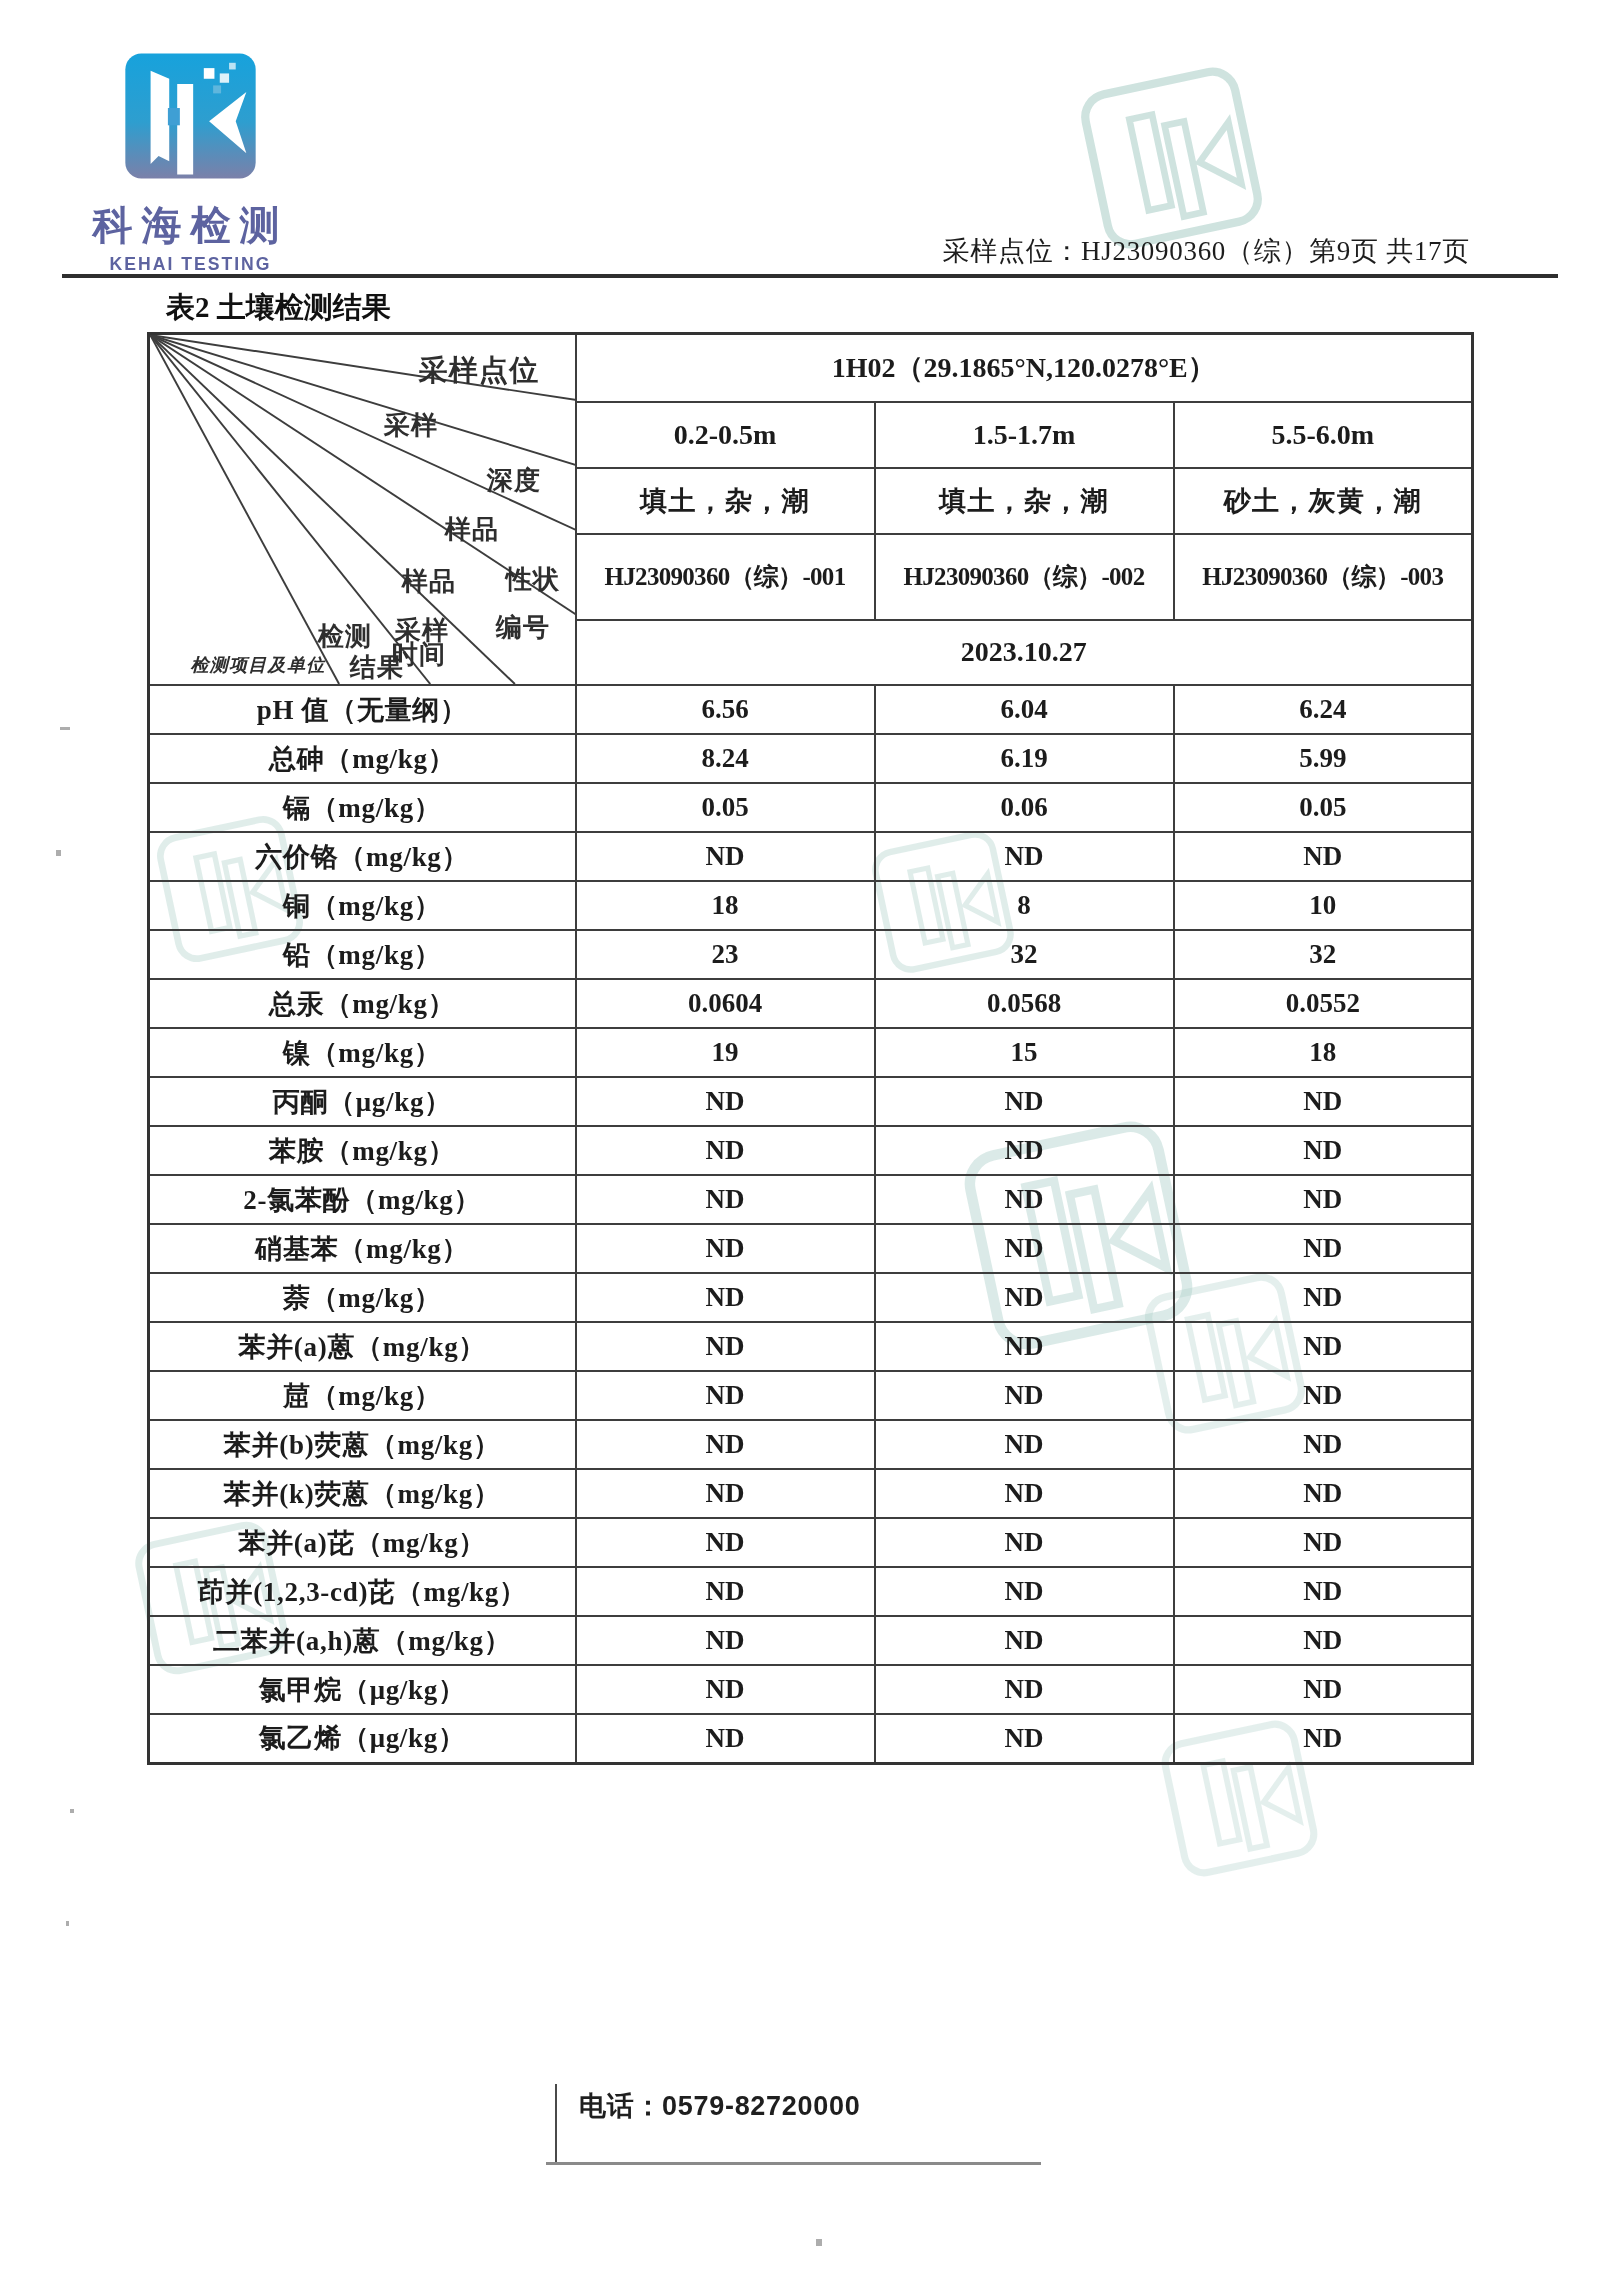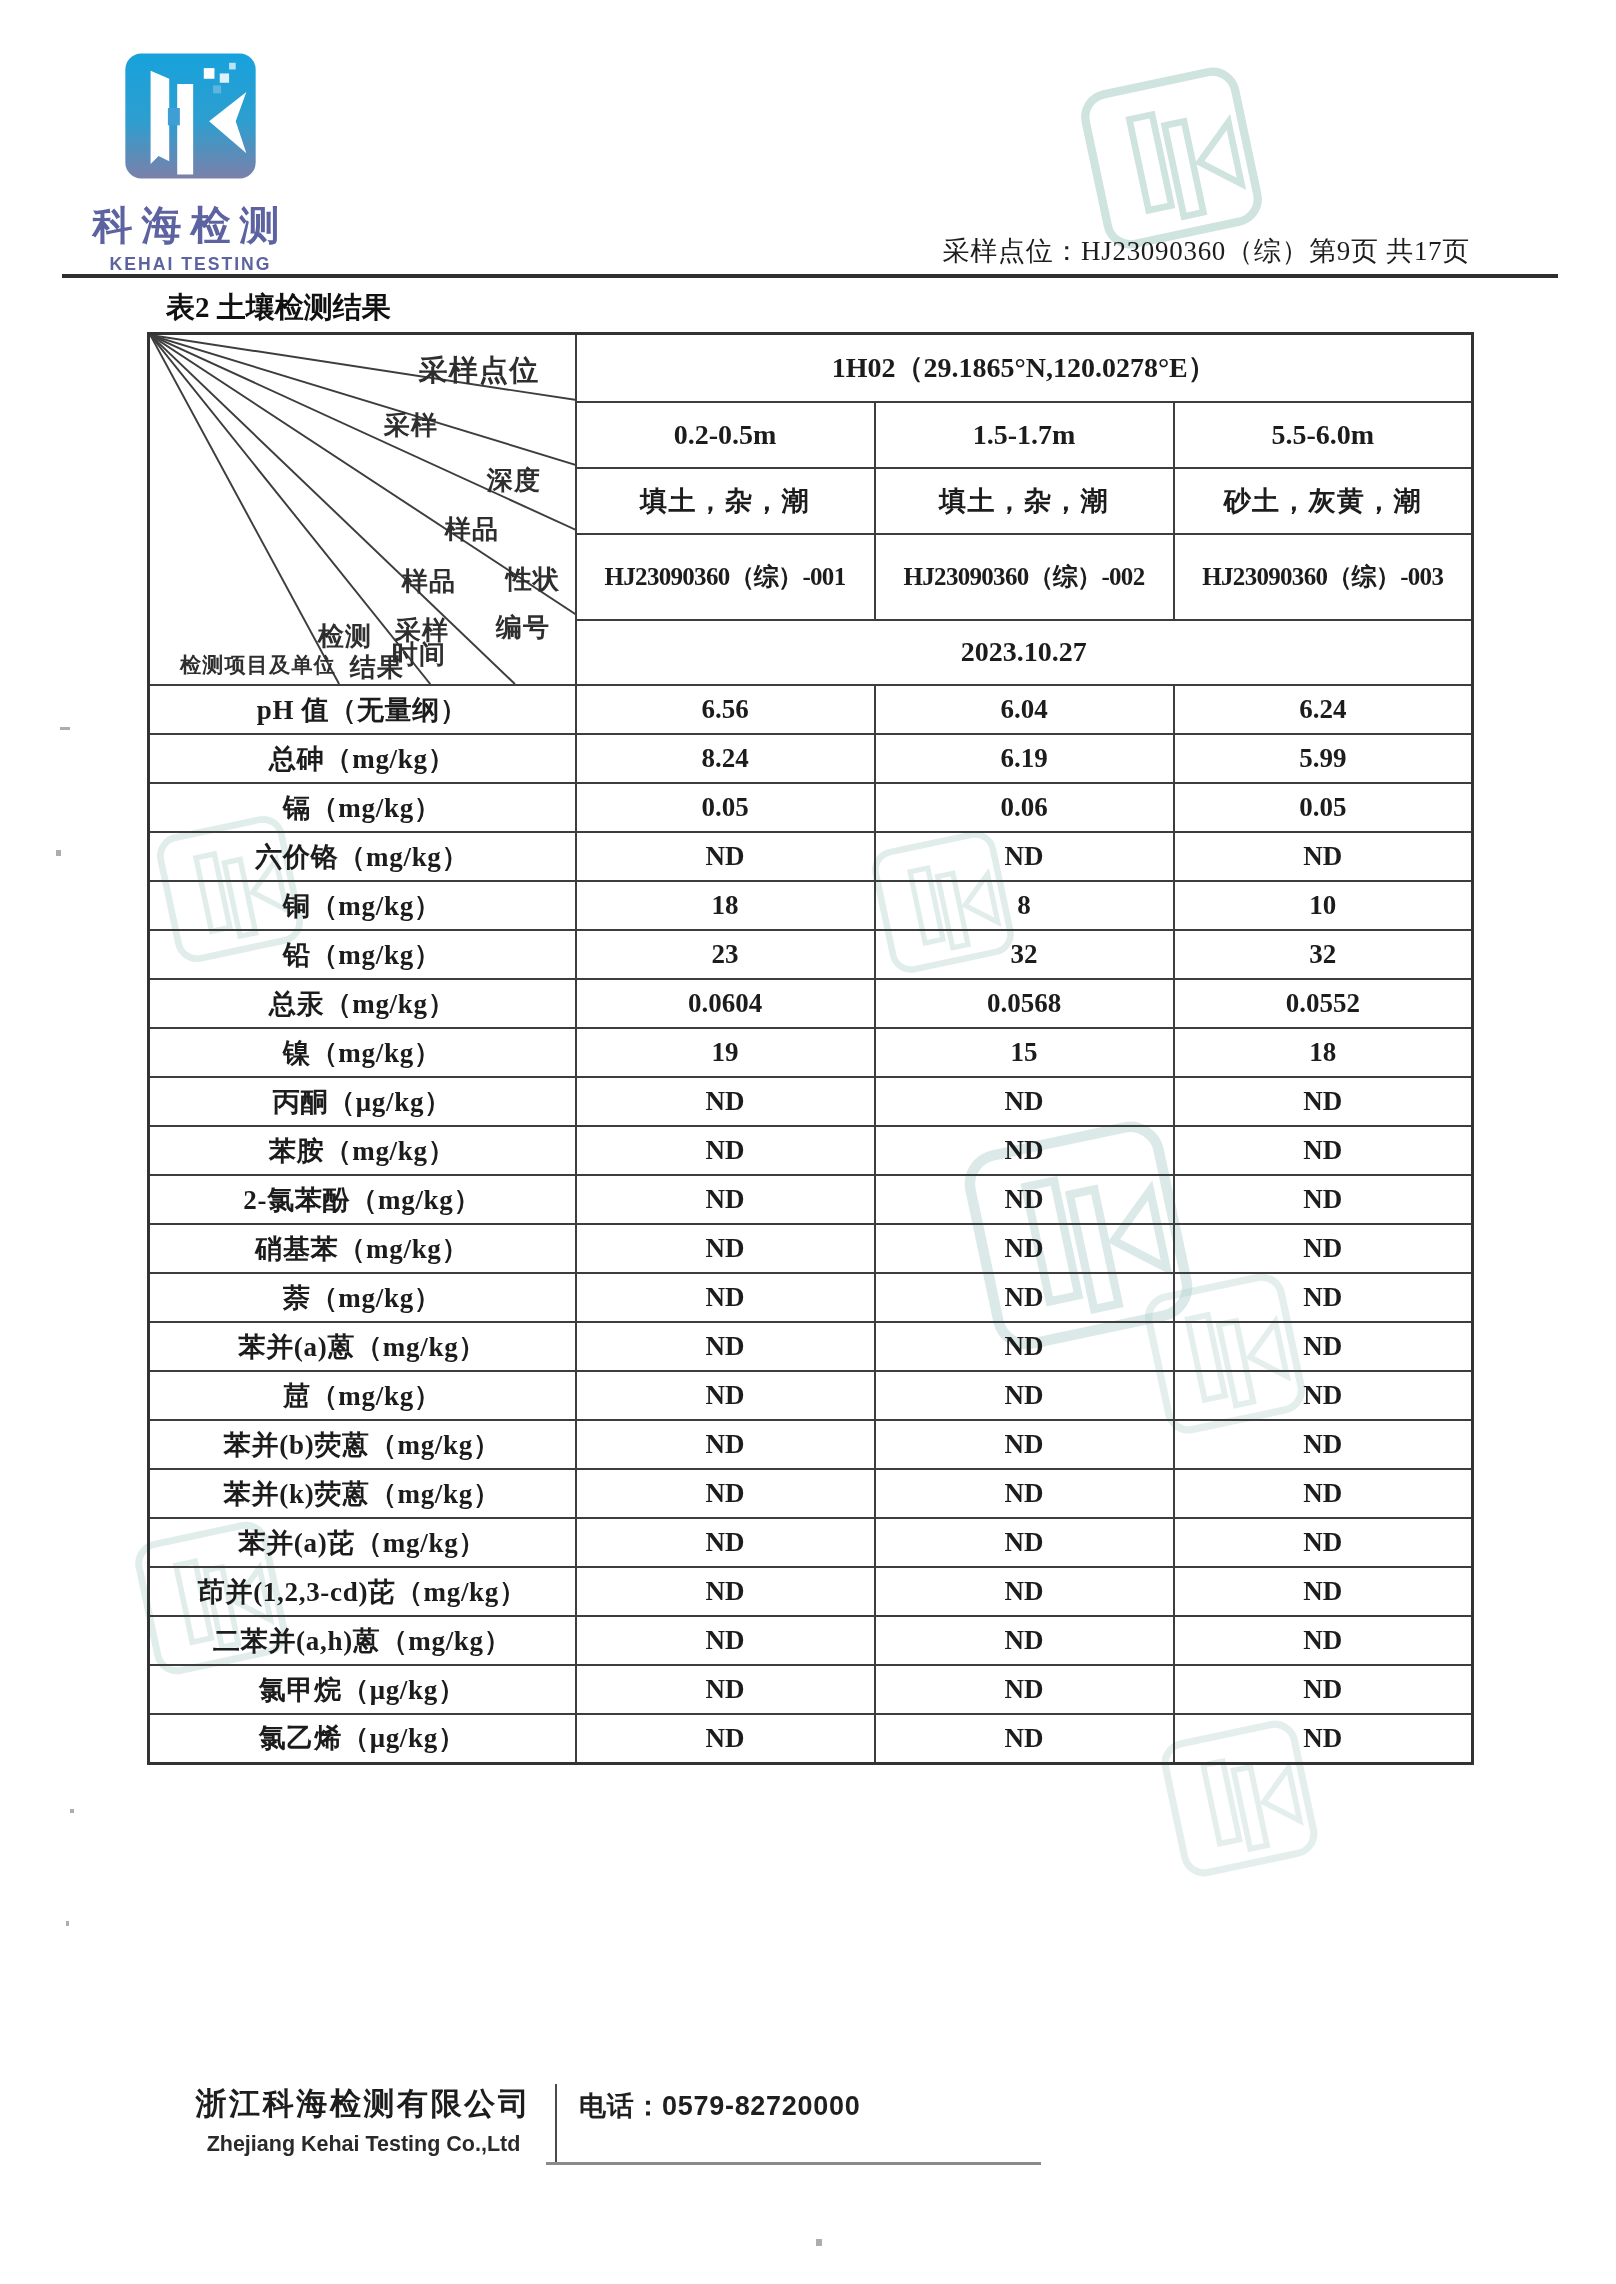--- a/index.html
+++ b/index.html
@@ -33,21 +33,21 @@
   .idval{font-size:25px;font-weight:700;letter-spacing:-0.7px;}
   td.param{font-size:27px;font-weight:600;letter-spacing:0.7px;}
   td.val{font-size:27px;font-weight:700;}
 
   
   .diag-wrap{position:relative;width:427px;height:349px;}
   .diag-wrap svg{position:absolute;left:0;top:0;}
   .diag-label{position:absolute;transform:translate(-50%,-50%);white-space:nowrap;
               font-size:26px;font-weight:600;color:#2e2e2e;letter-spacing:1.3px;}
   .dl-site{font-size:29px;}
-  .dl-items{font-size:21px;}
+  .dl-items{font-size:18px;font-style:italic;}
 
   
   .footer-company{position:absolute;left:181px;top:2083px;width:365px;text-align:center;}
   .footer-company .cn{font-size:31px;font-weight:700;color:#1d1d1d;letter-spacing:2.6px;
                       font-family:"Liberation Sans","DejaVu Sans",sans-serif;}
   .footer-company .en{margin-top:6.5px;font-size:21.5px;font-weight:700;color:#2a2a2a;
                       font-family:"Liberation Sans","DejaVu Sans",sans-serif;}
   .footer-vline{position:absolute;left:555px;top:2084px;width:2px;height:81px;background:#4a4a4a;}
   .footer-contact{position:absolute;left:579px;top:2088px;
                   font-family:"Liberation Sans","DejaVu Sans",sans-serif;}
@@ -312,24 +312,20 @@
         </tr>
         <tr class="data-row">
           <td class="param">氯乙烯（μg/kg）</td>
           <td class="val">ND</td>
           <td class="val">ND</td>
           <td class="val">ND</td>
         </tr>
       </tbody>
   </table>
 
-  <div class="footer-company">
-    <div class="cn">浙江科海检测有限公司</div>
-    <div class="en">Zhejiang Kehai Testing Co.,Ltd</div>
-  </div>
   <div class="footer-vline"></div>
   <div class="footer-contact">
     <div>电话：0579-82720000</div>
   </div>
   <div class="footer-underline"></div>
 
 </div>
 
 
 </body></html>

